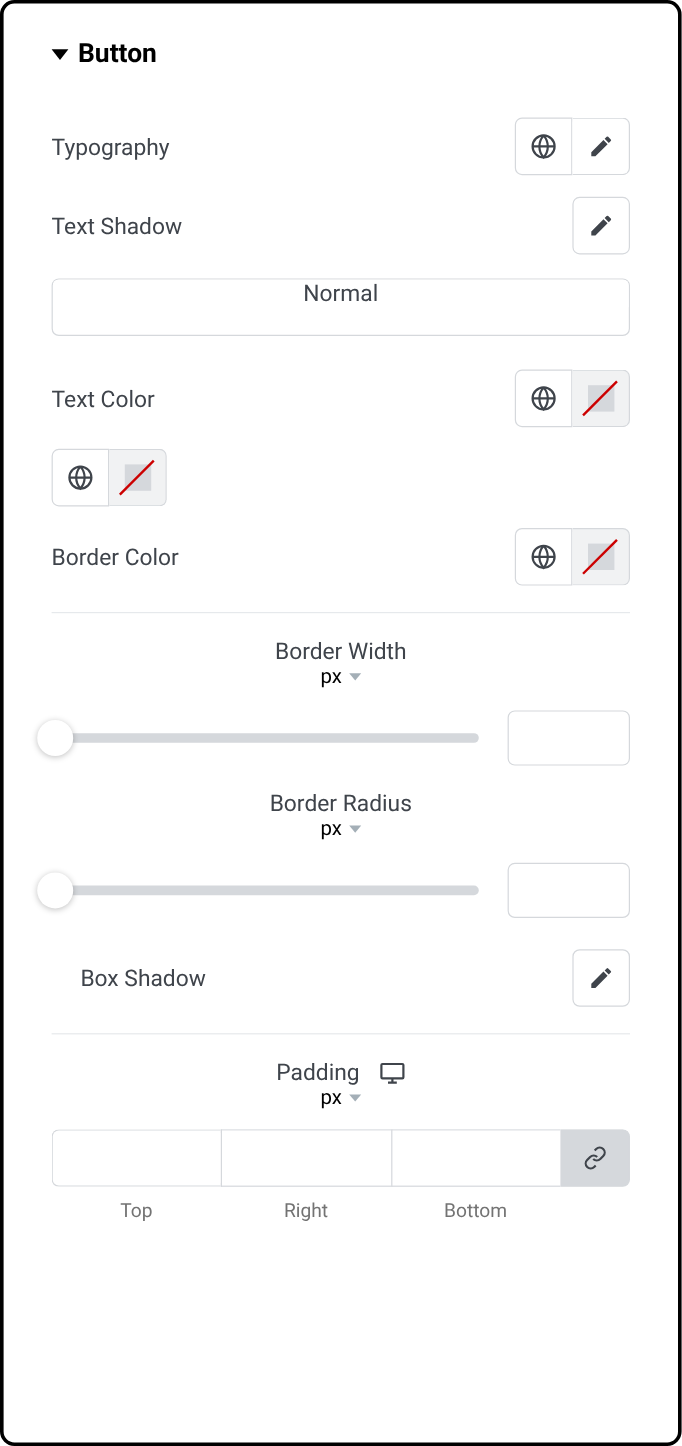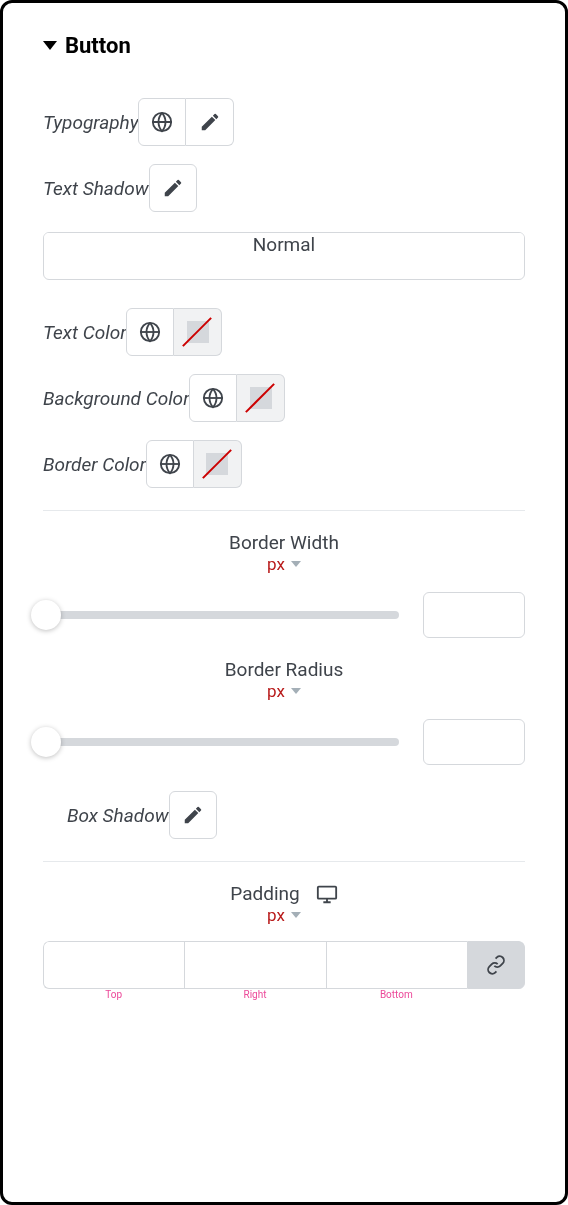--- a/index.html
+++ b/index.html
@@ -24,23 +24,23 @@
     }
     .caret-down {
       width: 0; height: 0;
       border-left: 7px solid transparent;
       border-right: 7px solid transparent;
       border-top: 9px solid #000;
     }
     .row {
       display: flex;
       align-items: center;
+      justify-content: space-between;
       min-height: 48px;
       margin: 18px 0;
-      font-style: italic;
     }
     .row-label {
       font-size: 19px;
       color: #3f444b;
     }
     .icon-btn-group { display: flex; }
     .icon-btn {
       width: 48px; height: 48px;
       background: #fff;
       border: 1px solid #d5d8dc;
@@ -92,21 +92,21 @@
       align-items: center;
       justify-content: space-between;
       margin-top: 20px;
       flex-direction: column;
     }
     .unit-select {
       display: flex;
       align-items: center;
       gap: 6px;
       font-size: 17px;
-      color: #b91c1c;
+      color: #000000;
       cursor: pointer;
     }
     .chev-down {
       width: 0; height: 0;
       border-left: 5px solid transparent;
       border-right: 5px solid transparent;
       border-top: 6px solid #a4afb7;
     }
     .slider-row {
       display: flex;
@@ -159,21 +159,22 @@
       width: 58px; height: 48px;
       border: 1px solid #d5d8dc;
       border-radius: 0 6px 6px 0;
       background: #d5d8dc;
       display: flex;
       align-items: center;
       justify-content: center;
       cursor: pointer;
     }
     .padding-caption {
-      font-size: 10px; color: #ec4899;
+      font-size: 16px; color: #737373;
+      margin-top: 10px;
     }
     .label-with-icon { display: flex; align-items: center; gap: 16px; }
     svg { display: block; }
   </style>
 </head>
 <body>
 
 <div class="section-header">
   <span class="caret-down"></span>
   <span>Button</span>
@@ -222,21 +223,20 @@
         </svg>
     </div>
     <div class="icon-btn swatch-btn">
       <div class="swatch-inner"></div>
       <div class="swatch-strike"></div>
     </div>
   </div>
 </div>
 
 <div class="row">
-  <span class="row-label">Background Color</span>
   <div class="icon-btn-group">
     <div class="icon-btn">
       <svg width="22" height="22" viewBox="0 0 24 24" fill="none" stroke="#3f444b" stroke-width="2">
           <circle cx="12" cy="12" r="10"></circle>
           <path d="M2 12h20"></path>
           <path d="M12 2a15 15 0 0 1 0 20a15 15 0 0 1 0-20"></path>
         </svg>
     </div>
     <div class="icon-btn swatch-btn">
       <div class="swatch-inner"></div>

